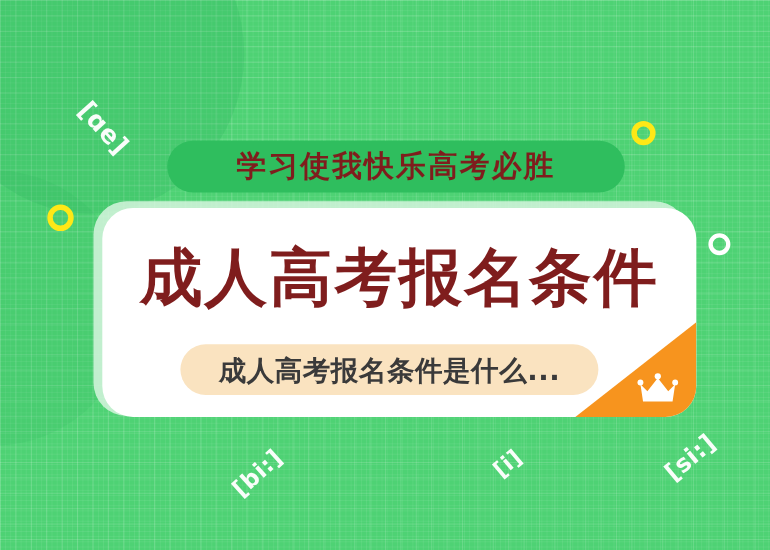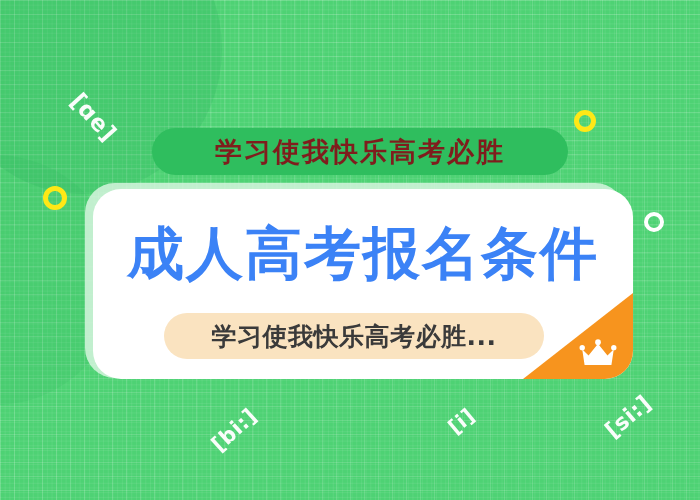--- a/index.html
+++ b/index.html
@@ -146,21 +146,21 @@
     border-radius: 28px;
     background: #ffffff;
     overflow: hidden;
   }
   .card-title {
     position: absolute;
     left: 0;
     right: 0;
     top: 36px;
     text-align: center;
-    color: #3b82f6;
+    color: #7f1d1d;
     font-size: 57px;
     font-weight: 700;
     letter-spacing: 2px;
     line-height: 1;
     font-family: "DejaVu Sans", "Liberation Sans", sans-serif;
   }
   .subtitle-pill {
     position: absolute;
     left: 71px;
     top: 124px;
@@ -231,17 +231,17 @@
     <svg class="crown-icon" viewBox="0 0 48 38">
       <path d="M4 13 L12 21 L24 6 L36 21 L44 13 L41 33 L7 33 Z" fill="#ffffff"></path>
       <circle cx="4" cy="11" r="3.4" fill="#ffffff"></circle>
       <circle cx="24" cy="4" r="3.6" fill="#ffffff"></circle>
       <circle cx="44" cy="11" r="3.4" fill="#ffffff"></circle>
     </svg>
 
     <div class="card-title">成人高考报名条件</div>
 
     <div class="subtitle-pill">
-      <span class="subtitle-text">学习使我快乐高考必胜...</span>
+      <span class="subtitle-text">成人高考报名条件是什么...</span>
     </div>
   </div>
 
 </div>
 
 </body></html>

